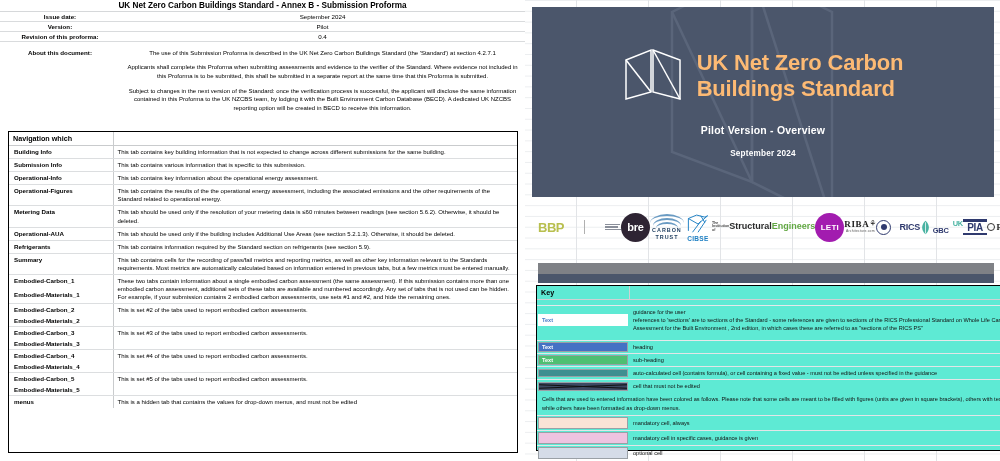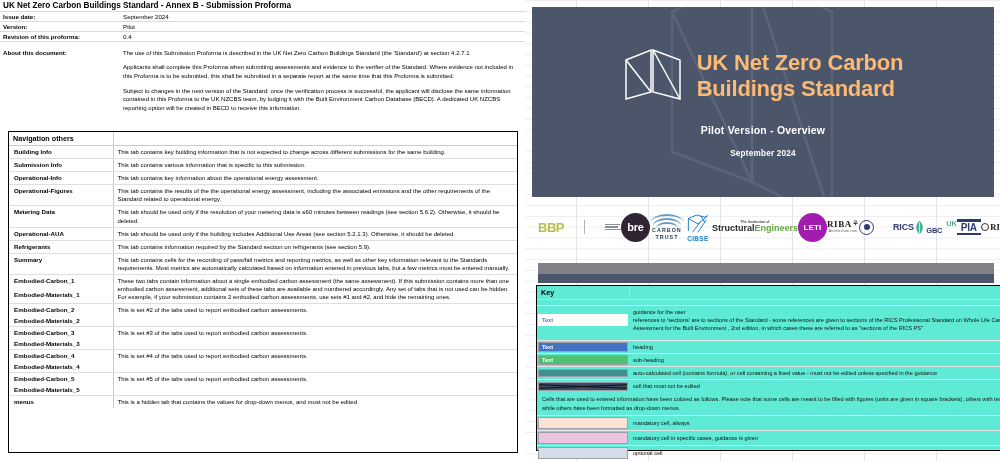--- a/index.html
+++ b/index.html
@@ -20,21 +20,21 @@
       linear-gradient(to bottom, #eceef0 1px, transparent 1px);
     background-size: 72px 10.8px;
     pointer-events:none;
   }
 
   
   .left {
     position:absolute; left:0; top:0; width:525px; height:461px;
     background:#fff;
   }
-  table.sheet { border-collapse: collapse; width:100%; table-layout:fixed; }
+  table.sheet { border-collapse: collapse; width:100%; table-layout:fixed;text-align:center; }
   table.sheet td { vertical-align: top; padding:1px 3px; }
 
   .doc-title {
     font-size:8.2px; font-weight:bold; color:#000; padding:3px 4px 3px 6px;
     border-bottom:1px solid #d6d8da;
   }
   .lbl {
     font-size:6.2px; font-weight:bold; color:#000;
     border-top:1px solid #d9dbdd; border-bottom:1px solid #d9dbdd;
     padding:1.5px 3px 1.5px 8px;
@@ -121,38 +121,38 @@
 
   .ct { display:flex; flex-direction:column; align-items:center; }
   .ct-arcs { position:relative; width:34px; height:13px; }
   .ct-arcs span { position:absolute; left:0; right:0; border-top:2px solid #6a9bc3; border-radius:50% 50% 0 0 / 100% 100% 0 0; }
   .ct-txt { font-size:5.4px; font-weight:bold; color:#1a3a5c; letter-spacing:1px; line-height:1.25; text-align:center; }
 
   .cibse { display:flex; flex-direction:column; align-items:center; }
   .cibse-mark { width:28px; height:22px; }
   .cibse-txt { font-size:6.5px; font-weight:bold; color:#1d7fc3; letter-spacing:.3px; }
 
-  .ise { display:flex; flex-direction:column; align-items:center; line-height:1; }
+  .ise { display:flex; align-items:flex-start; line-height:1; }
   .ise-top { font-size:3.6px; color:#4a4a4a; font-weight:bold; }
   .ise-main { font-size:9px; font-weight:bold; color:#2b2b2b; }
   .ise-main em { font-style:normal; color:#63a844; }
 
   .leti {
     width:29px; height:29px; border-radius:50%; background:#a21caf;
     color:#fff; font-size:8px; font-weight:bold;
     display:flex; align-items:center; justify-content:center; letter-spacing:.2px;
   }
 
   .riba { display:flex; flex-direction:column; align-items:center; line-height:1.1; }
   .riba-top { display:flex; gap:0; }
   .riba-word { font-size:9px; font-weight:bold; color:#1a1a1a; letter-spacing:.6px; font-family:"Liberation Serif", serif;}
   .riba-gly { font-size:8px; color:#1a1a1a; }
   .riba-sub { font-size:3.4px; color:#555; letter-spacing:.2px; }
 
-  .rics { display:flex; align-items:center; gap:19px; }
+  .rics { display:flex; align-items:center; gap:8px; }
   .rics-badge {
     width:15px; height:15px; border-radius:50%; border:1.6px solid #2f3a6e;
     display:flex; align-items:center; justify-content:center;
   }
   .rics-badge i { width:6px; height:6px; border-radius:50%; background:#2f3a6e; display:block;}
   .rics-word { font-size:9px; font-weight:bold; color:#2f3a6e; letter-spacing:-.2px; }
 
   .ukgbc { display:flex; align-items:center; gap:1.5px; }
   .ukgbc-leaf { width:11px; height:15px; }
   .ukgbc-txt { font-size:7.5px; font-weight:bold; color:#2f3a6e; line-height:.95; letter-spacing:-.2px;}
@@ -249,21 +249,21 @@
       </table>
 
     <div class="navbox">
       <table class="nav">
         <colgroup>
             <col style="width:104px">
             <col>
           </colgroup>
         <tbody>
             <tr>
-          <td class="nav-head">Navigation others</td>
+          <td class="nav-head">Navigation which</td>
           <td class="nav-head-blank"></td>
         </tr>
 
         <tr>
           <td class="nav-tab">Building Info</td>
           <td class="nav-desc">This tab contains key building information that is not expected to change across different submissions for the same building.</td>
         </tr>
         <tr>
           <td class="nav-tab">Submission Info</td>
           <td class="nav-desc">This tab contains various information that is specific to this submission.</td>

